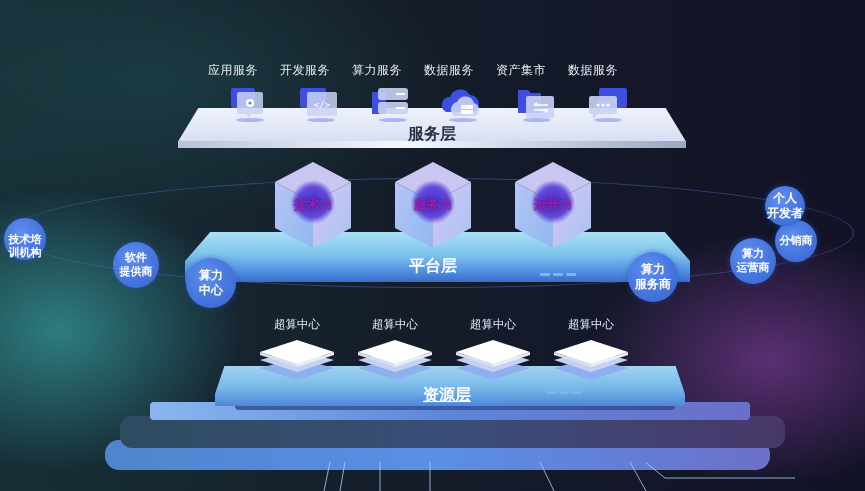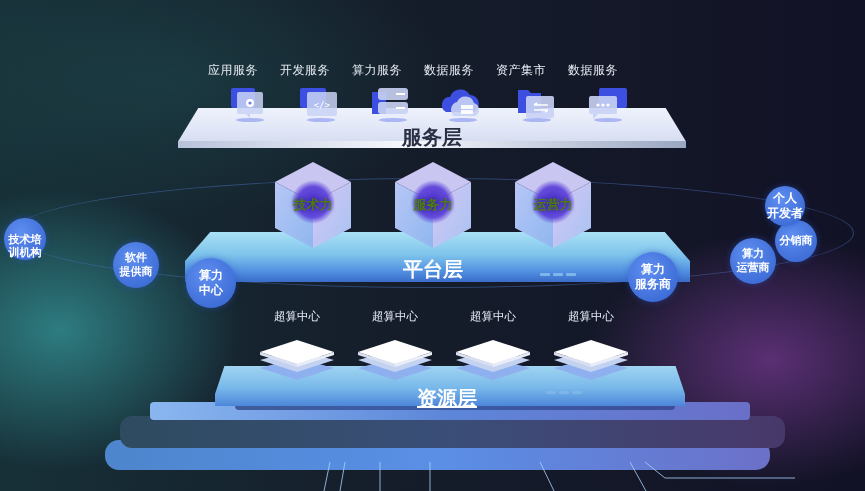--- a/index.html
+++ b/index.html
@@ -33,28 +33,28 @@
   .service-slab {
     position: absolute; left: 178px; top: 108px; width: 508px; height: 40px;
     background: linear-gradient(180deg, #eef2fb 0%, #dfe5f6 60%, #d2d9ee 100%);
     clip-path: polygon(4% 0, 96% 0, 100% 84%, 100% 100%, 0 100%, 0 84%);
   }
   .service-edge {
     position: absolute; left: 178px; top: 141px; width: 508px; height: 7px;
     background: linear-gradient(90deg, #b8c2da, #f6f8fd 45%, #9aa7c2);
   }
   .layer-title {
-    position: absolute; font-weight: bold; font-size: 20px; text-align: center;
+    position: absolute; font-weight: bold; font-size: 16px; text-align: center;
   }
 
   
   .cube { position: absolute; top: 160px; width: 84px; height: 90px; }
   .cube-label {
     position: absolute; left: 0; top: 36px; width: 100%; text-align: center;
-    font-size: 13px; font-weight: bold; color: #4d7c0f;
+    font-size: 13px; font-weight: bold; color: #a21caf;
     text-shadow: 0 0 4px rgba(40,20,120,0.8);
   }
 
   
   .platform-slab {
     position: absolute; left: 185px; top: 232px; width: 505px; height: 50px;
     background: linear-gradient(180deg, #a9e0f4 0%, #7fc4ec 45%, #4f8ee0 80%, #3b6cc8 100%);
     clip-path: polygon(5% 0, 95% 0, 100% 58%, 100% 100%, 0 100%, 0 58%);
   }
   .dash { position: absolute; height: 3px; width: 10px; background: #7fb6ea; border-radius: 1px; }
@@ -64,21 +64,21 @@
     position: absolute; border-radius: 50%;
     background: radial-gradient(circle at 40% 35%, #5f8ff0, #3f6fd8 70%, #335fc4);
     display: flex; align-items: center; justify-content: center; text-align: center;
     font-size: 11px; font-weight: bold; line-height: 1.25; color: #fff;
     box-shadow: 0 0 6px rgba(40,80,200,0.5);
   }
   .role span { white-space: pre-line; }
 
   
   .res-label {
-    position: absolute; top: 309px; width: 80px; text-align: center; font-size: 11.5px; color: #eef2ff;
+    position: absolute; top: 317px; width: 80px; text-align: center; font-size: 11.5px; color: #eef2ff;
   }
   .stack { position: absolute; top: 336px; width: 78px; height: 46px; }
 
   .res-slab {
     position: absolute; left: 215px; top: 366px; width: 470px; height: 40px;
     background: linear-gradient(180deg, #9fd4f1 0%, #78b8ea 55%, #4d86da 100%);
     clip-path: polygon(2% 0, 98% 0, 100% 70%, 100% 100%, 0 100%, 0 70%);
   }
   .tier { position: absolute; border-radius: 4px; }
 </style>

